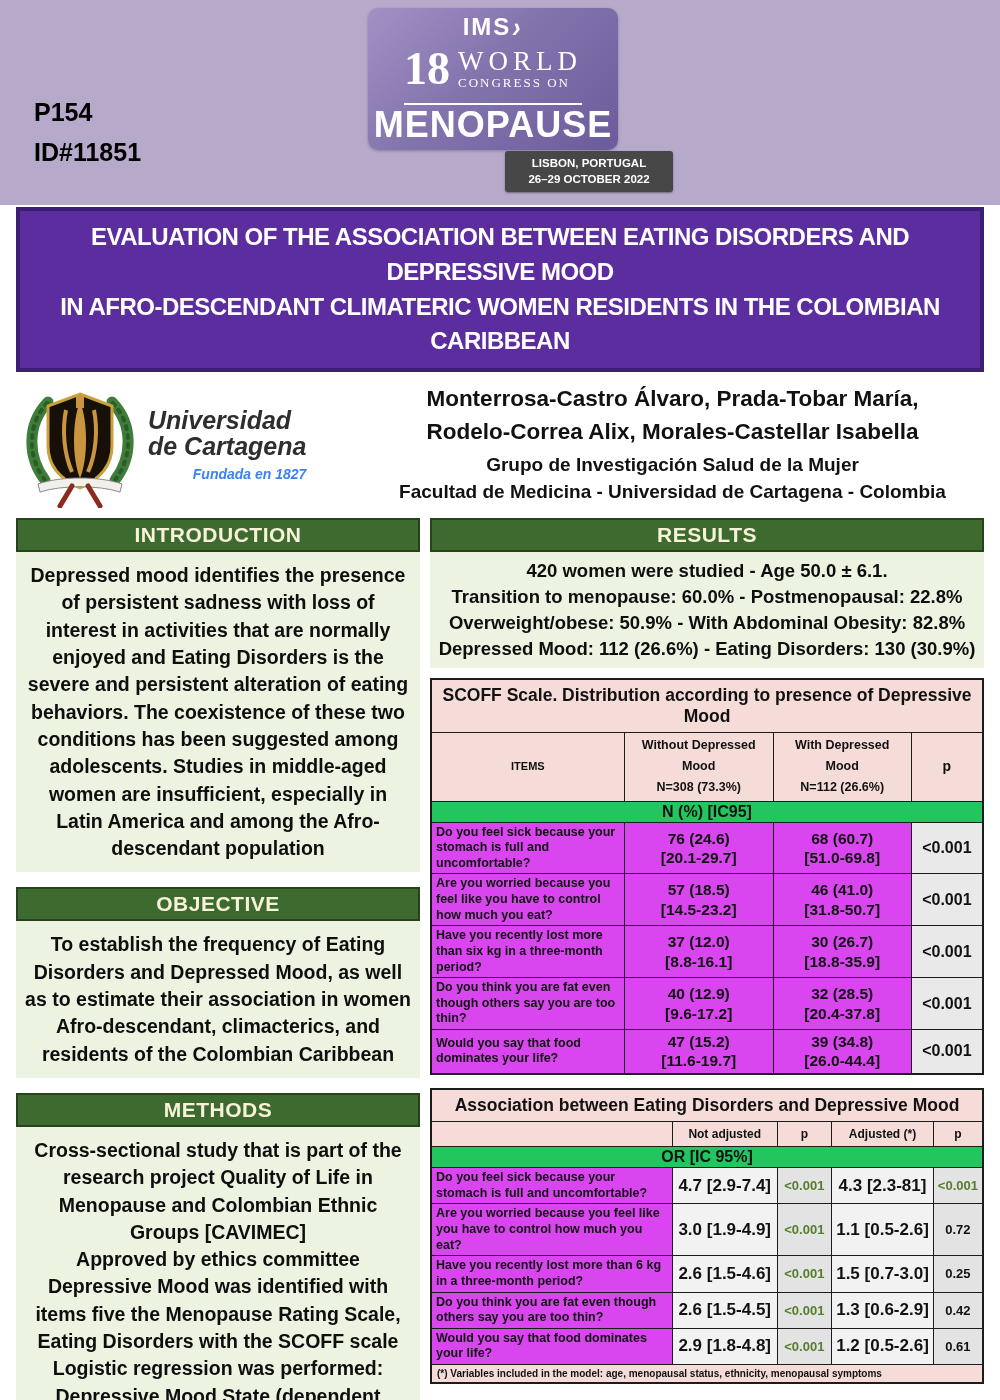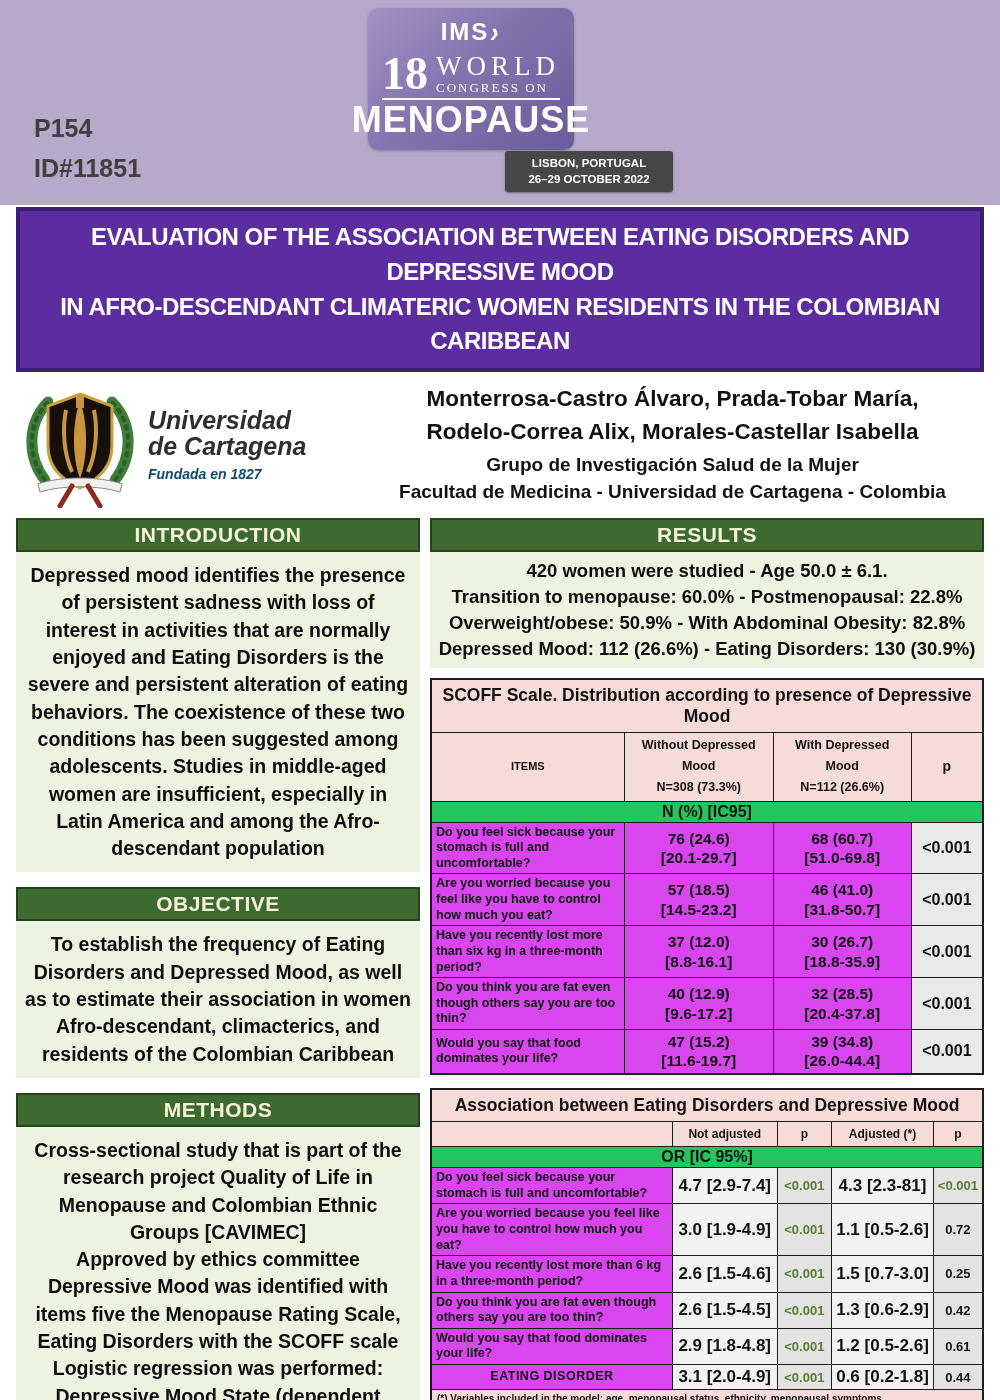--- a/index.html
+++ b/index.html
@@ -4,30 +4,30 @@
 <style>
   html,body{margin:0;padding:0;}
   body{
     width:1000px;height:1400px;
     font-family:"Liberation Sans",sans-serif;
     background:#ffffff;color:#111;
     position:relative;overflow:hidden;
   }
   
   .top-band{position:relative;height:205px;background:#b7a9c9;}
-  .poster-ids{position:absolute;left:34px;top:108px;font-size:25px;font-weight:bold;color:#404040;line-height:1.6;}
+  .poster-ids{position:absolute;left:34px;top:92px;font-size:25px;font-weight:bold;color:#000000;line-height:1.6;}
   .ims-box{
-    position:absolute;left:368px;top:8px;width:206px;height:142px;
+    position:absolute;left:368px;top:8px;width:250px;height:142px;
     background:linear-gradient(135deg,#a191c4 0%,#8474ad 45%,#6b5b9c 100%);
     border-radius:10px;color:#fff;text-align:center;box-shadow:0 1px 3px rgba(0,0,0,.25);
     display:flex;flex-direction:column;align-items:center;justify-content:center;
   }
   .ims-top{font-size:24px;font-weight:bold;letter-spacing:2px;display:flex;align-items:center;gap:2px;}
   .ims-chev{display:inline-block;transform:skewX(-12deg) scaleY(1.2);font-weight:bold;}
-  .congress-line{display:flex;align-items:flex-start;gap:8px;margin-top:7px;border-bottom:2px solid #fff;padding-bottom:2px;}
+  .congress-line{display:flex;align-items:flex-start;gap:8px;margin-top:7px;border-bottom:2px solid #fff;padding-bottom:12px;}
   .congress-num{font-size:46px;font-weight:bold;line-height:.9;font-family:"Liberation Serif",serif;}
   .congress-words{text-align:left;}
   .congress-w1{font-size:27px;letter-spacing:5px;line-height:1;font-family:"Liberation Serif",serif;}
   .congress-w2{font-size:13px;letter-spacing:2px;line-height:1.2;font-family:"Liberation Serif",serif;}
   .congress-name{font-size:36px;font-weight:bold;letter-spacing:1px;line-height:1.1;}
   .lisbon-box{
     position:absolute;left:505px;top:151px;width:160px;
     background:#474747;color:#fff;font-size:11.5px;font-weight:bold;
     padding:5px 4px;border-radius:3px;text-align:center;line-height:1.35;box-shadow:0 1px 2px rgba(0,0,0,.4);
   }
@@ -35,21 +35,21 @@
   .title-bar{
     margin:2px 16px 0;background:#5c2d9f;border:4px solid #3c1f72;
     color:#ffffff;text-align:center;font-weight:bold;font-size:24px;
     padding:9px 8px;line-height:1.45;letter-spacing:-.5px;
   }
   
   .byline-row{display:flex;align-items:center;padding:8px 20px 2px;}
   .logo-area{width:345px;display:flex;align-items:center;gap:8px;}
   .uni-text{line-height:1.05;font-style:italic;}
   .uni-name{font-size:25px;font-weight:bold;color:#2e2e2e;}
-  .uni-founded{font-size:14px;color:#0c4a6e;font-weight:bold;margin-top:7px;}
+  .uni-founded{font-size:14px;color:#3b82f6;font-weight:bold;margin-top:7px;text-align:right;}
   .authors{flex:1;text-align:center;}
   .authors-main{font-size:22.5px;font-weight:bold;line-height:1.45;}
   .authors-sub{font-size:19px;font-weight:bold;line-height:1.4;margin-top:4px;}
   
   .columns{display:flex;gap:10px;padding:8px 16px 0;align-items:flex-start;}
   .col-left{width:404px;flex:none;}
   .col-right{flex:1;min-width:0;}
   .section{margin-bottom:15px;}
   .section-header{
     background:#3c6a2f;border:2px solid #26431c;color:#f7f2d8;
@@ -309,26 +309,19 @@
         <td class="pcell">0.42</td>
       </tr>
       <tr>
         <td class="item">Would you say that food dominates your life?</td>
         <td class="orval">2.9 [1.8-4.8]</td>
         <td class="pcell green">&lt;0.001</td>
         <td class="orval">1.2 [0.5-2.6]</td>
         <td class="pcell">0.61</td>
       </tr>
       <tr>
-        <td class="item center">EATING DISORDER</td>
-        <td class="orval">3.1 [2.0-4.9]</td>
-        <td class="pcell green">&lt;0.001</td>
-        <td class="orval">0.6 [0.2-1.8]</td>
-        <td class="pcell">0.44</td>
-      </tr>
-      <tr>
             <td class="footnote" colspan="5">(*) Variables included in the model: age, menopausal status, ethnicity, menopausal symptoms</td>
           </tr>
     </tbody>
       </table>
 
   </div>
 </div>
 
 </body></html>

